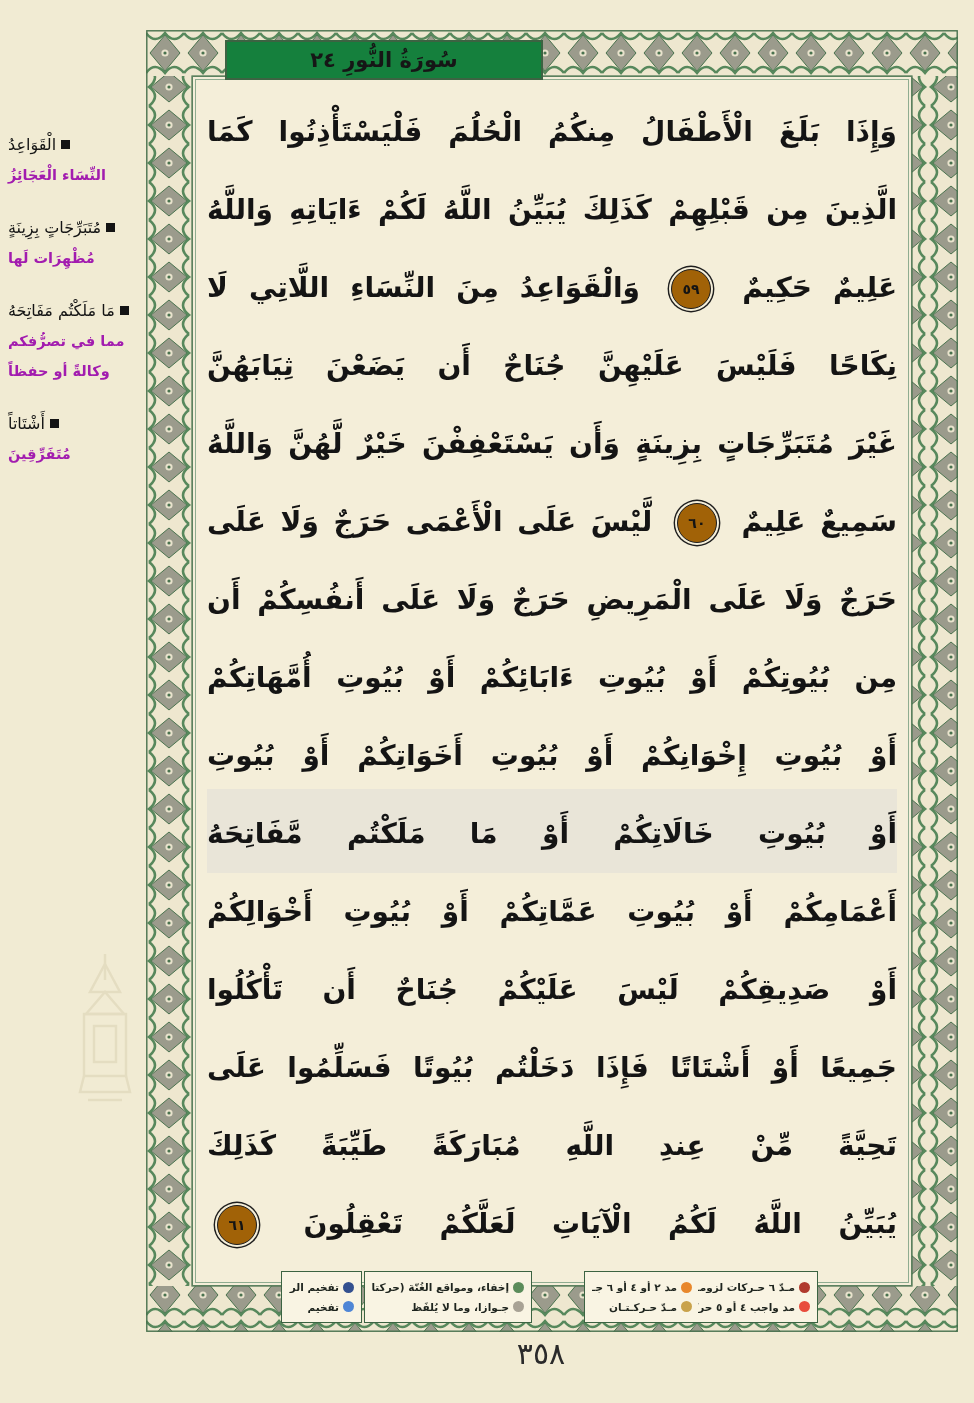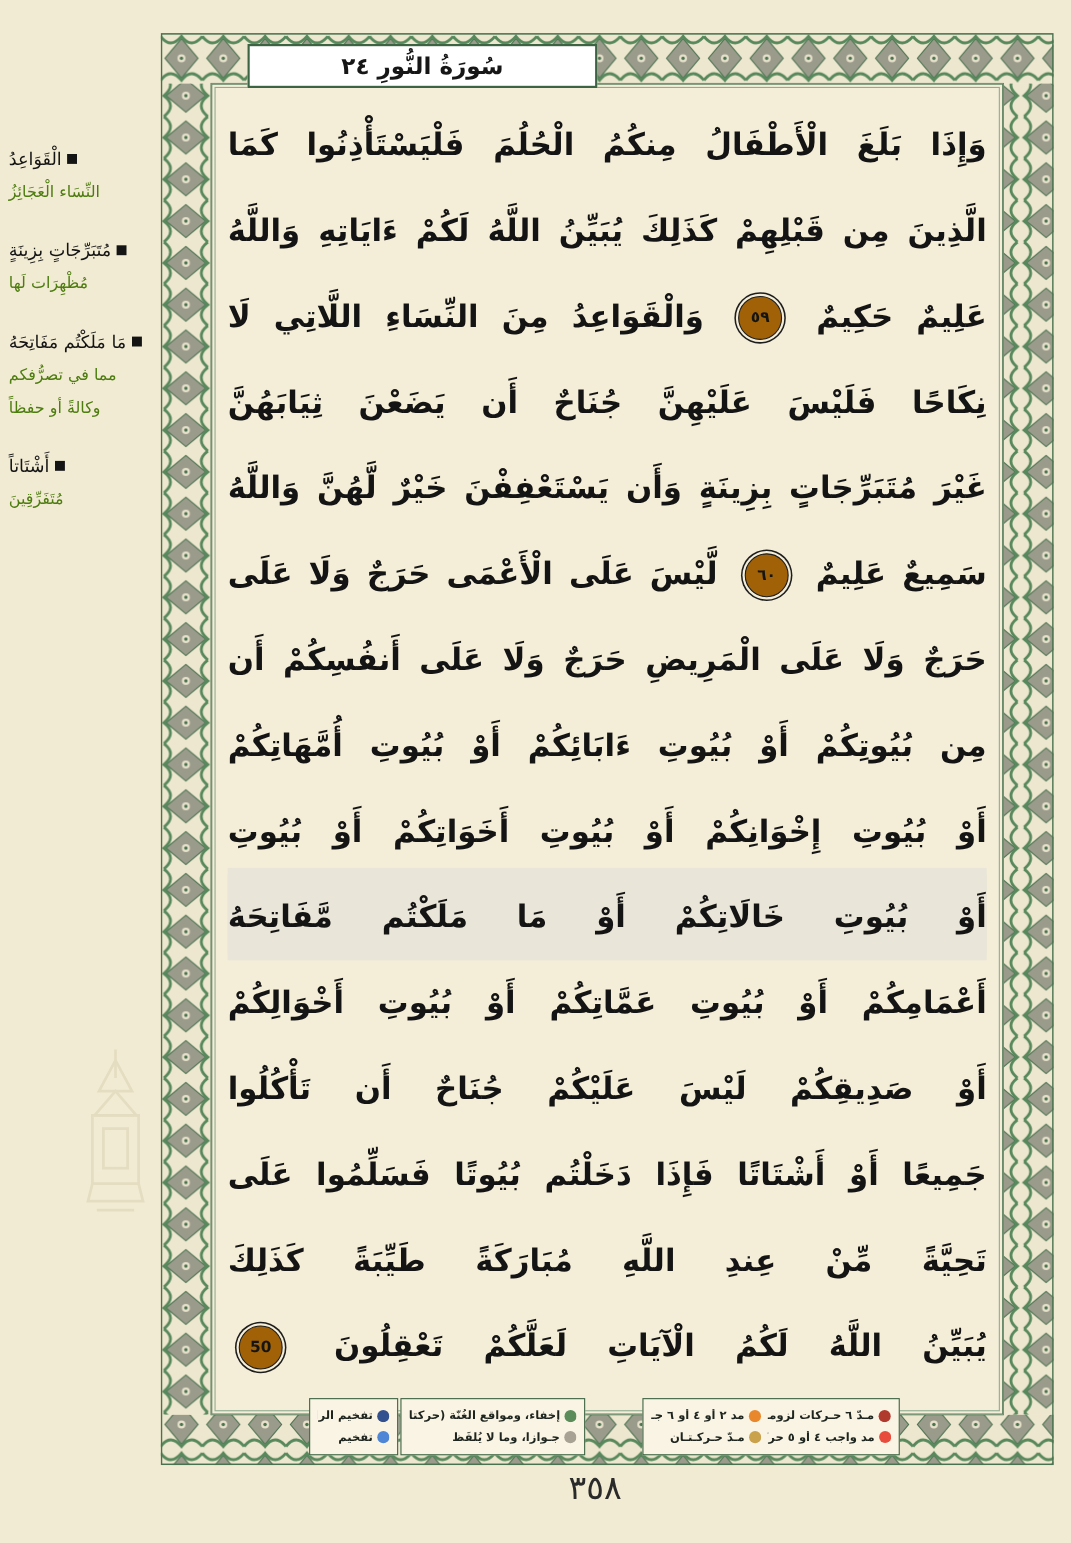--- a/index.html
+++ b/index.html
@@ -17,21 +17,21 @@
     position:absolute;left:192px;top:76px;width:720px;height:1210px;
     background:#f4eed9;border:1px solid #5c815f;box-sizing:border-box;
   }
   .inner-panel::before{
     content:"";position:absolute;inset:2px;border:1px solid #8fac90;pointer-events:none;
   }
 
   
   .cartouche{
     position:absolute;box-sizing:border-box;
-    border:2px solid #3c6342;background:#ffffff;
+    border:2px solid #3c6342;background:#15803d;
     display:flex;align-items:center;justify-content:center;
     font-weight:bold;color:#161616;z-index:5;
   }
   .cartouche.surah{left:225px;top:40px;width:318px;height:40px;font-size:21px;}
   .cartouche.juz{left:718px;top:42px;width:180px;height:38px;font-size:17px;}
 
   
   .quran-text{position:absolute;left:14px;right:14px;top:16px;}
   .qline{
     direction:rtl;height:78px;line-height:78px;overflow:hidden;
@@ -51,21 +51,21 @@
   .margin-notes{
     position:absolute;right:836px;left:12px;top:130px;direction:rtl;text-align:left;
   }
   .margin-notes{left:12px;width:130px;}
   .note{margin-bottom:22px;text-align:left;}
   .note .term{font-size:16px;font-weight:normal;color:#141414;line-height:1.9;}
   .note .square{
     display:inline-block;width:9px;height:9px;background:#141414;
     margin-left:5px;vertical-align:1px;
   }
-  .note .meaning{font-size:14.5px;color:#4d7c0f;line-height:2.1;font-weight:400;}
+  .note .meaning{font-size:14.5px;color:#a21caf;line-height:2.1;font-weight:700;}
 
   
   .watermark{position:absolute;left:68px;top:952px;opacity:.6;}
 
   
   .legend-box{
     position:absolute;box-sizing:border-box;z-index:6;
     border:1.6px solid #3c6342;background:#f9f4e3;
     display:grid;align-content:space-evenly;padding:2px 7px;direction:rtl;
   }
@@ -132,21 +132,21 @@
           </span> <span>لَّيْسَ عَلَى الْأَعْمَى حَرَجٌ وَلَا عَلَى الْأَعْرَجِ</span></div>
         <div class="qline"><span>حَرَجٌ وَلَا عَلَى الْمَرِيضِ حَرَجٌ وَلَا عَلَى أَنفُسِكُمْ أَن تَأْكُلُوا</span></div>
         <div class="qline"><span>مِن بُيُوتِكُمْ أَوْ بُيُوتِ ءَابَائِكُمْ أَوْ بُيُوتِ أُمَّهَاتِكُمْ</span></div>
         <div class="qline"><span>أَوْ بُيُوتِ إِخْوَانِكُمْ أَوْ بُيُوتِ أَخَوَاتِكُمْ أَوْ بُيُوتِ</span></div>
         <div class="qline hl"><span>أَوْ بُيُوتِ خَالَاتِكُمْ أَوْ مَا مَلَكْتُم مَّفَاتِحَهُ</span></div>
         <div class="qline"><span>أَعْمَامِكُمْ أَوْ بُيُوتِ عَمَّاتِكُمْ أَوْ بُيُوتِ أَخْوَالِكُمْ</span></div>
         <div class="qline"><span>أَوْ صَدِيقِكُمْ لَيْسَ عَلَيْكُمْ جُنَاحٌ أَن تَأْكُلُوا</span></div>
         <div class="qline"><span>جَمِيعًا أَوْ أَشْتَاتًا فَإِذَا دَخَلْتُم بُيُوتًا فَسَلِّمُوا عَلَى أَنفُسِكُمْ</span></div>
         <div class="qline"><span>تَحِيَّةً مِّنْ عِندِ اللَّهِ مُبَارَكَةً طَيِّبَةً كَذَلِكَ</span></div>
         <div class="qline"><span>يُبَيِّنُ اللَّهُ لَكُمُ الْآيَاتِ لَعَلَّكُمْ تَعْقِلُونَ</span> <span class="ayah-marker">
-            <span class="ayah-num">50</span>
+            <span class="ayah-num">٦١</span>
           </span></div>
       </div>
   </div>
 
   <div class="margin-notes">
       <div class="note">
         <div class="term"><span class="square"></span>الْقَوَاعِدُ</div>
         <div class="meaning">النِّسَاء الْعَجَائِزُ</div>
       </div>
       <div class="note">

